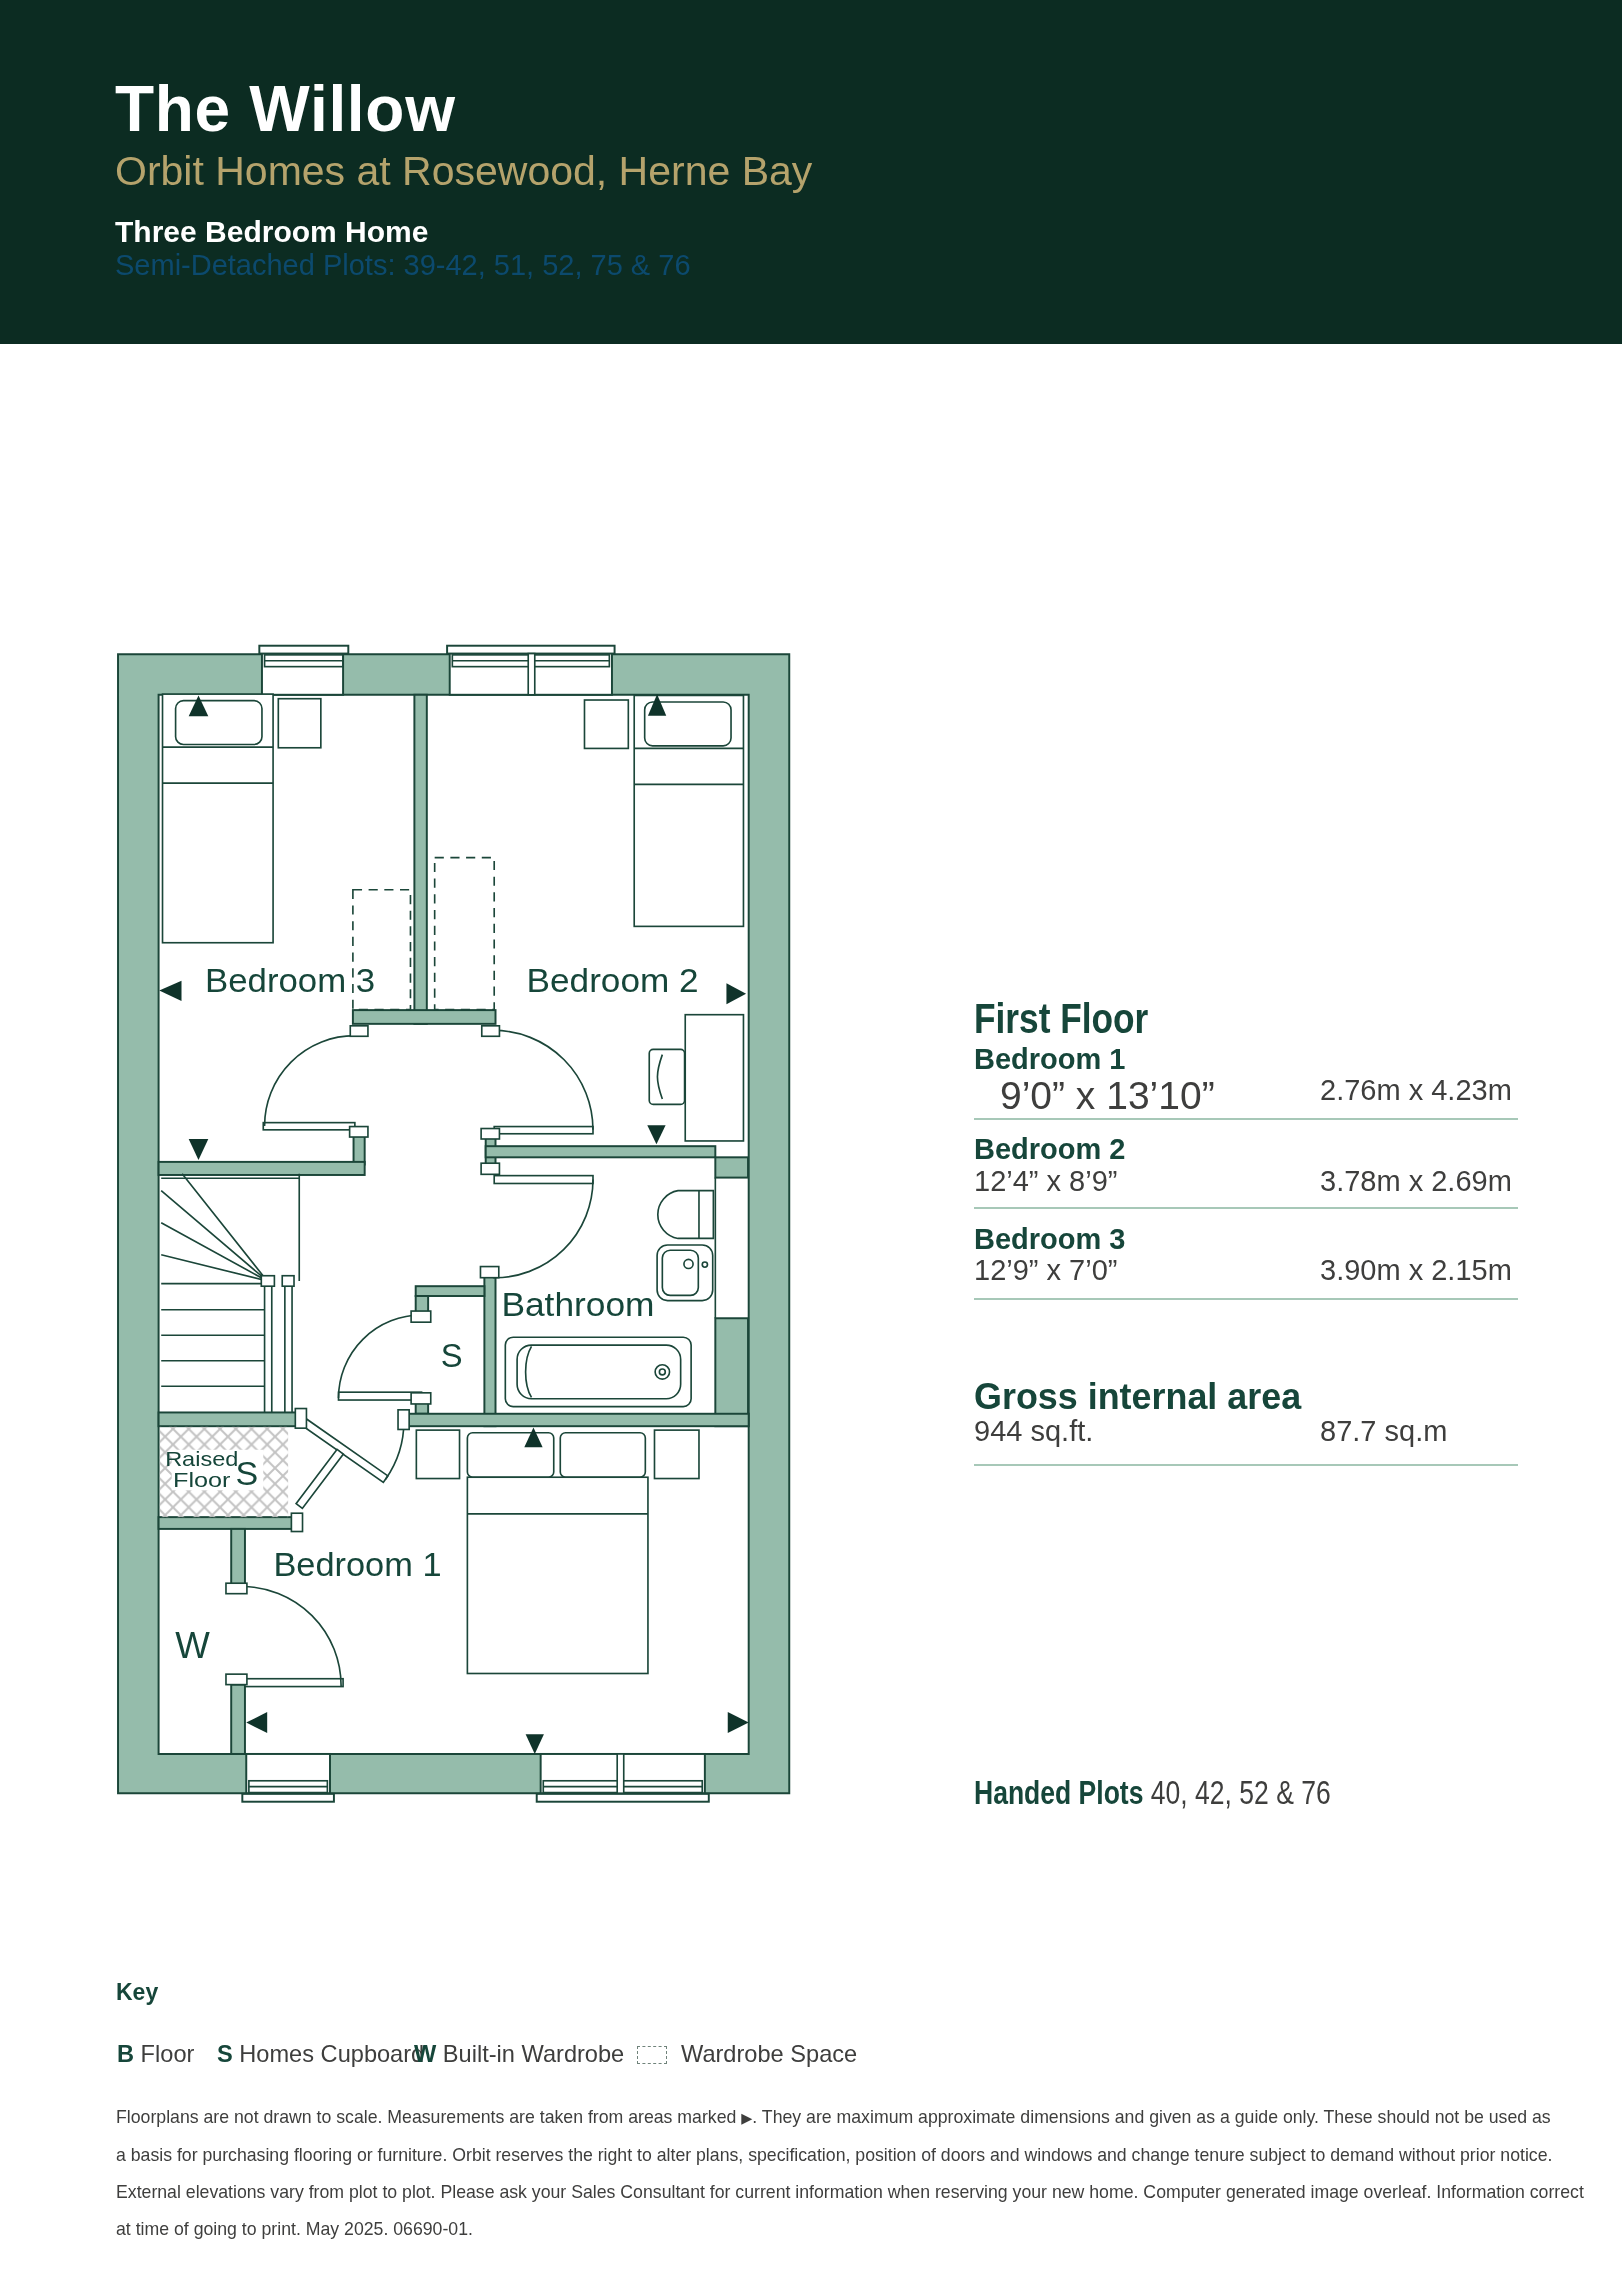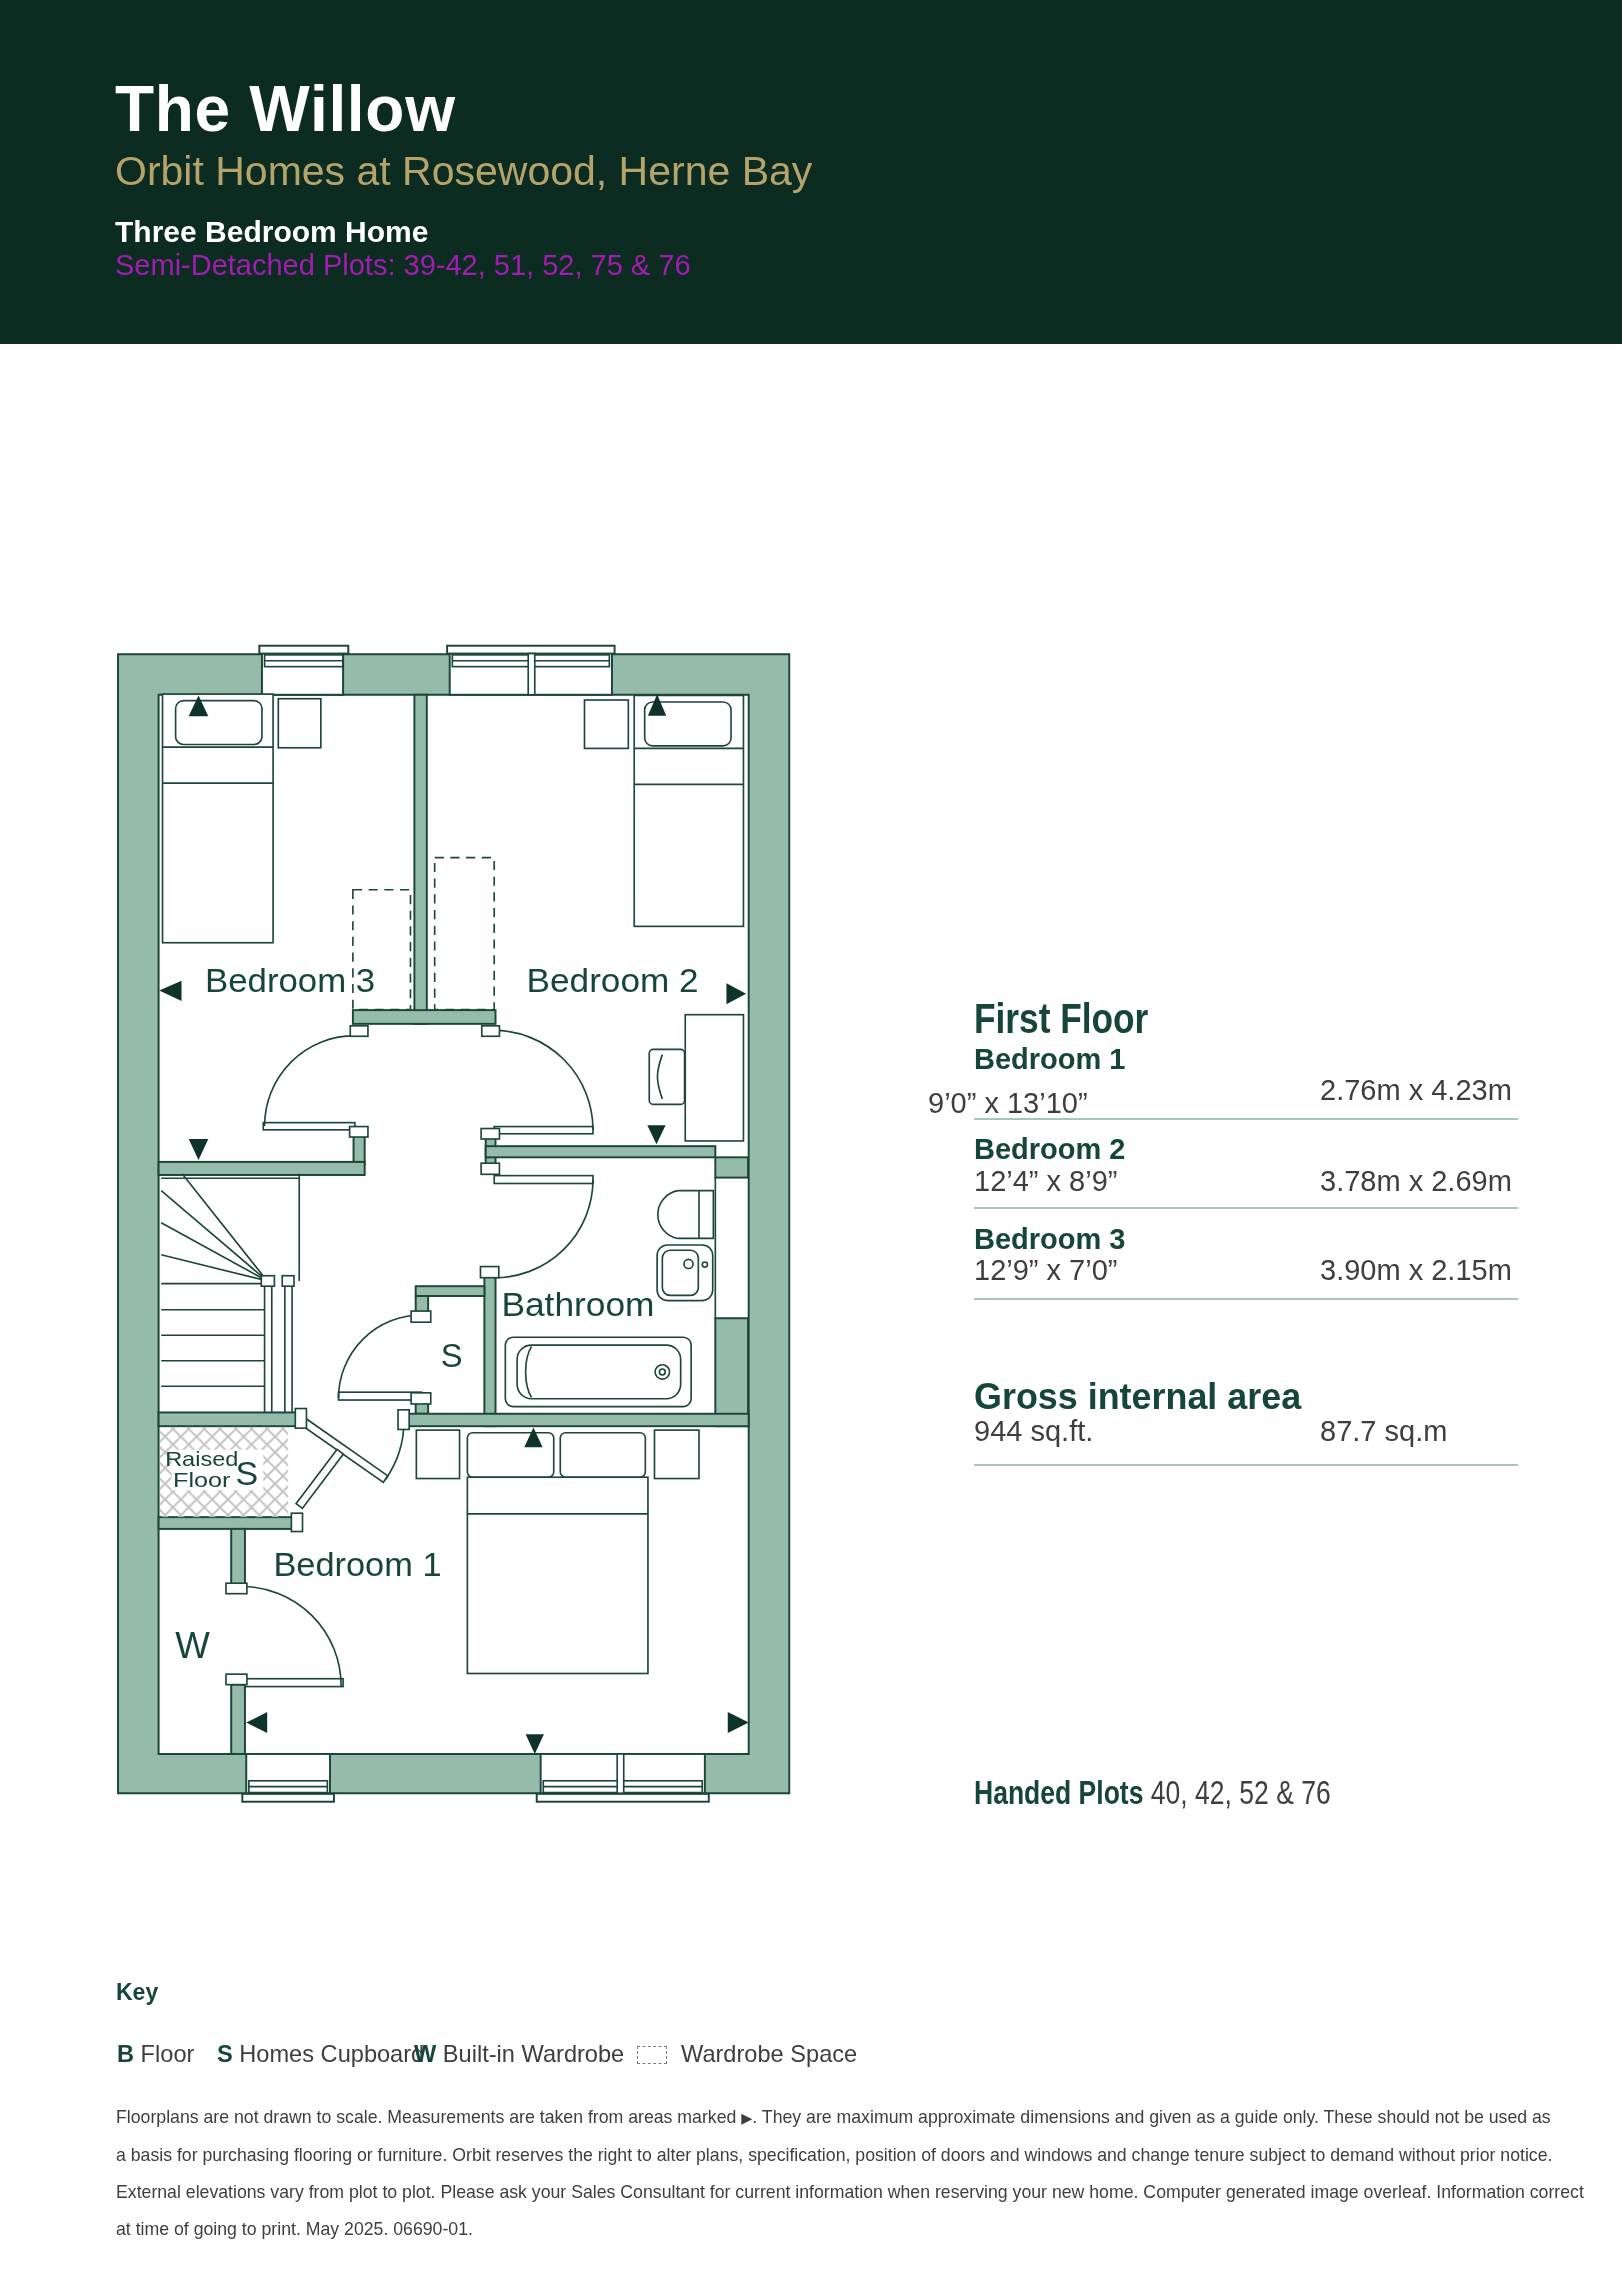--- a/index.html
+++ b/index.html
@@ -12,21 +12,21 @@
 <body>
 
 <div class="abs" style="left:0;top:0;width:1623px;height:344px;background:#0c2c22;"></div>
 
 <div class="abs" style="left:115px;top:72px;font-size:64px;font-weight:bold;color:#ffffff;letter-spacing:0.7px;">The Willow</div>
 
 <div class="abs" style="left:115px;top:148px;font-size:41px;color:#b5a36c;">Orbit Homes at Rosewood, Herne Bay</div>
 
 <div class="abs" style="left:115px;top:215px;font-size:30px;font-weight:bold;color:#ffffff;">Three Bedroom Home</div>
 
-<div class="abs" style="left:115px;top:249px;font-size:29px;color:#a21caf;">Semi-Detached Plots: 39-42, 51, 52, 75 &amp; 76</div>
+<div class="abs" style="left:115px;top:249px;font-size:29px;color:#0c4a6e;">Semi-Detached Plots: 39-42, 51, 52, 75 &amp; 76</div>
 
 <svg class="abs" style="left:0;top:0;" width="1623" height="2295" viewBox="0 0 2480 3508">
 <defs>
 <pattern id="hatch" width="24" height="24" patternUnits="userSpaceOnUse">
 <path d="M0 0 L24 24 M24 0 L0 24" stroke="#c3c3c3" stroke-width="3" fill="none"></path>
 </pattern>
 </defs>
 <g stroke-linecap="butt" stroke-linejoin="miter">
 
 <path d="M180 1000 H1206 V2741 H180 Z M242 1062 H1144 V2681 H242 Z" fill="#95bcab" stroke="#1b4639" stroke-width="3" fill-rule="evenodd"></path>
@@ -273,21 +273,21 @@
 
 <text x="690" y="2090" font-family="Liberation Sans, sans-serif" font-size="50" fill="#16463a" text-anchor="middle">S</text>
 
 <text x="294" y="2535" font-family="Liberation Sans, sans-serif" font-size="56" fill="#16463a" text-anchor="middle">W</text>
 </g>
 </svg>
 
 <div class="abs dg" style="left:974px;top:994px;font-size:43px;font-weight:bold;transform:scaleX(0.82);transform-origin:left top;">First Floor</div>
 
 <div class="abs dg" style="left:974px;top:1043px;font-size:29px;font-weight:bold;">Bedroom 1</div>
-<div class="abs gray" style="left:928px;top:1074px;font-size:29px;margin-top:13px;">9’0” x 13’10”</div>
+<div class="abs gray" style="left:1000px;top:1074px;font-size:39px;">9’0” x 13’10”</div>
 <div class="abs gray" style="left:1320px;top:1074px;font-size:29px;">2.76m x 4.23m</div>
 <div class="abs" style="left:974px;top:1118px;width:544px;height:2px;background:#a7c8b8;"></div>
 
 <div class="abs dg" style="left:974px;top:1133px;font-size:29px;font-weight:bold;">Bedroom 2</div>
 <div class="abs gray" style="left:974px;top:1165px;font-size:29px;">12’4” x 8’9”</div>
 <div class="abs gray" style="left:1320px;top:1165px;font-size:29px;">3.78m x 2.69m</div>
 <div class="abs" style="left:974px;top:1207px;width:544px;height:2px;background:#a7c8b8;"></div>
 
 <div class="abs dg" style="left:974px;top:1223px;font-size:29px;font-weight:bold;">Bedroom 3</div>
 <div class="abs gray" style="left:974px;top:1254px;font-size:29px;">12’9” x 7’0”</div>

